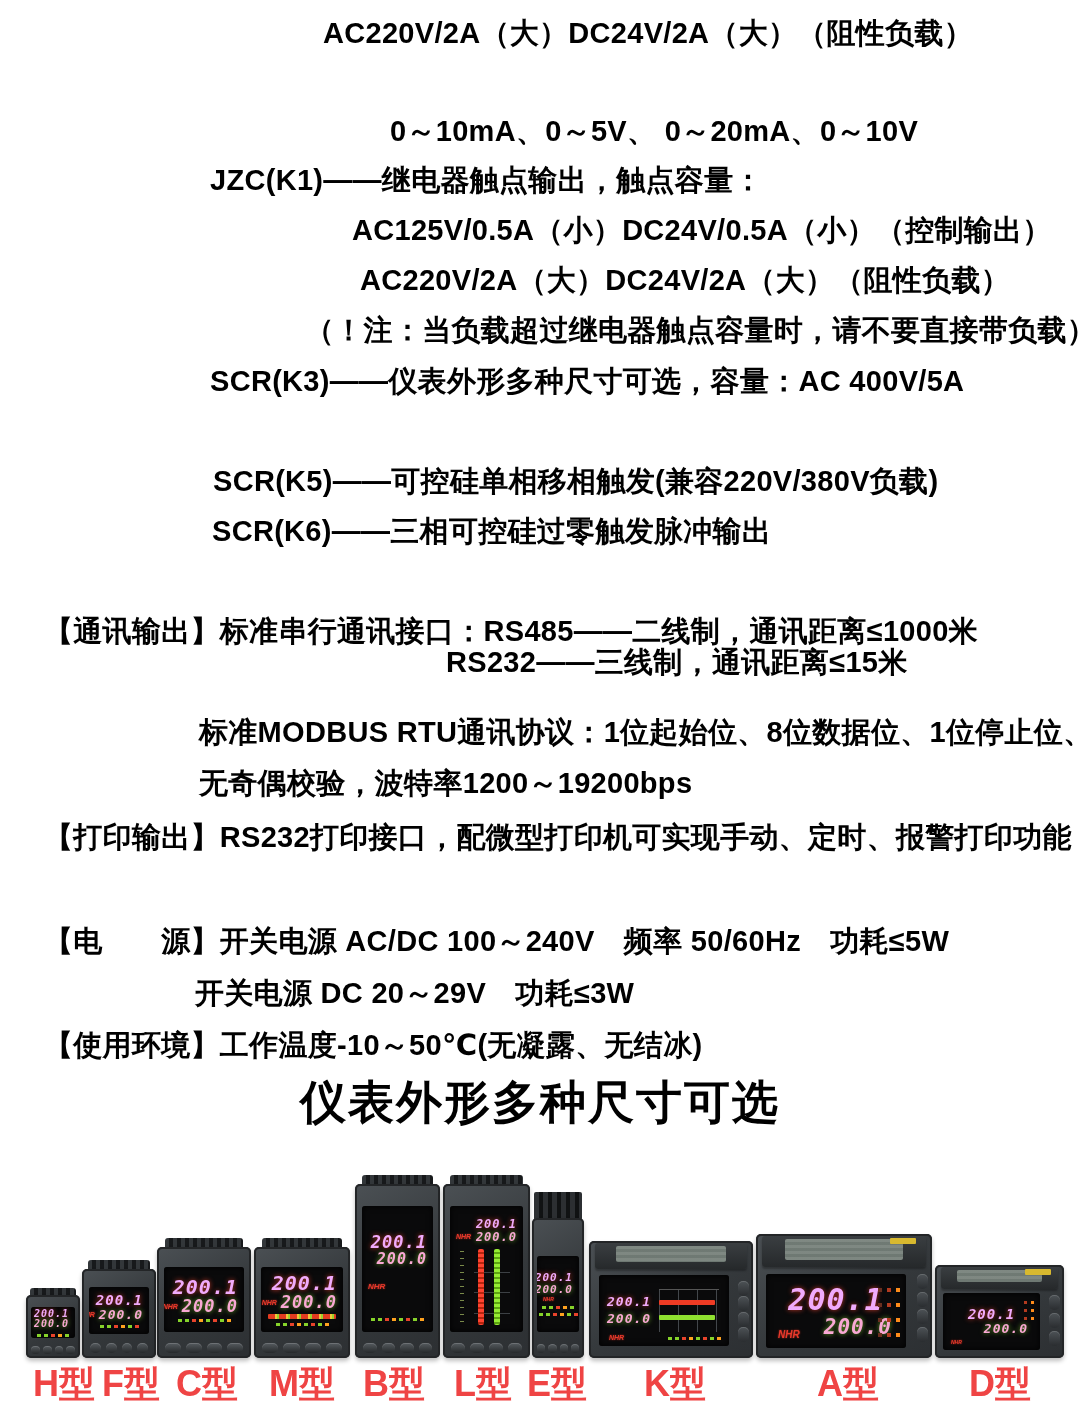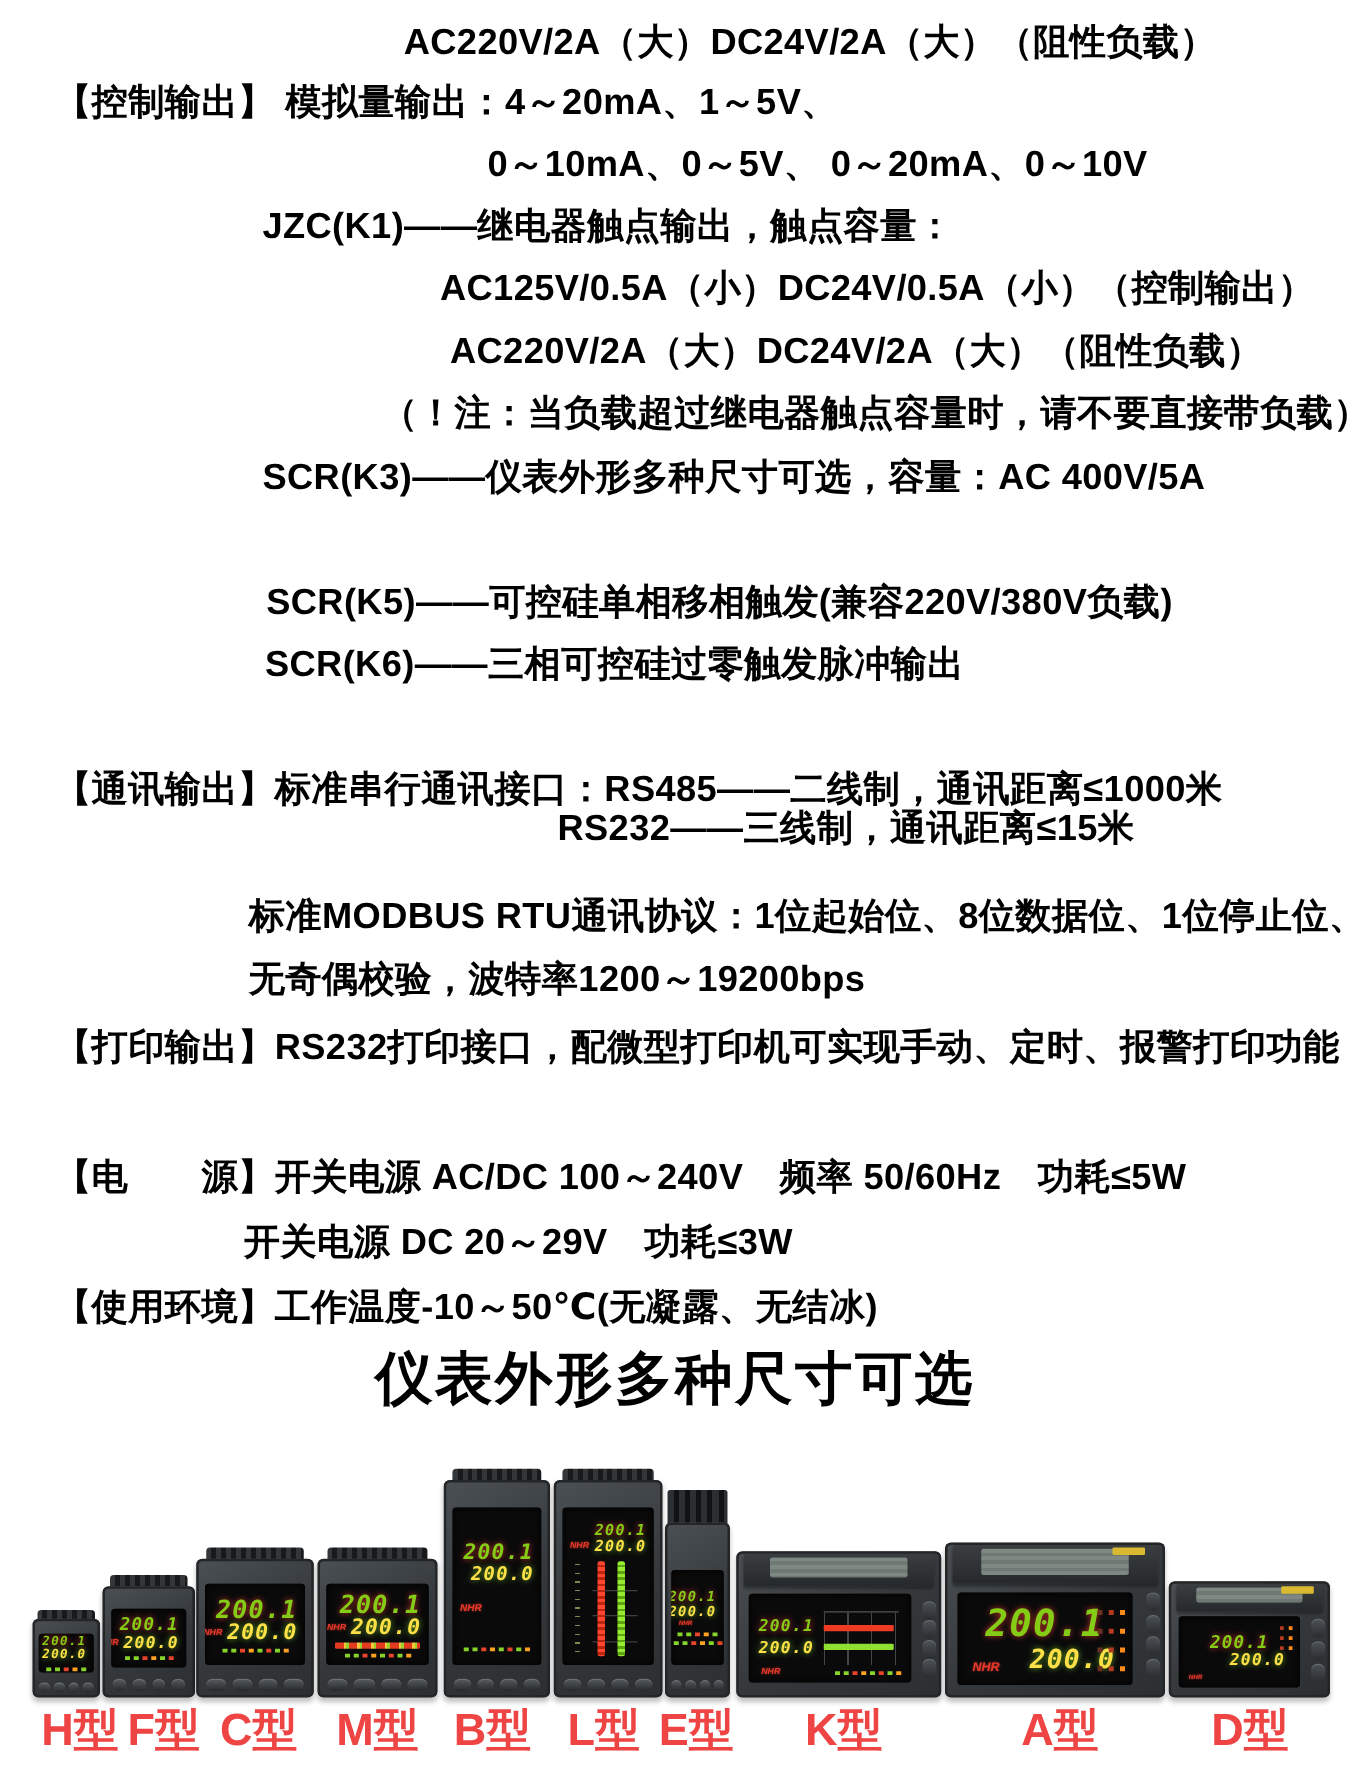--- a/index.html
+++ b/index.html
@@ -16,22 +16,22 @@
   .cap{position:absolute;top:0;left:8%;right:8%;height:14px;border-radius:3px 3px 0 0;
        background:repeating-linear-gradient(90deg,#33373a 0 4px,#17191b 4px 8px);}
   .bezel{position:absolute;left:0;right:0;top:9px;bottom:0;border-radius:5px;
          background:linear-gradient(150deg,#4b5054,#34383b 55%,#2c2f32);
          box-shadow:inset 0 0 0 2px #232527, 0 3px 4px rgba(0,0,0,.25);}
   .screen{position:absolute;left:7px;right:7px;top:20px;bottom:26px;background:#0a0a0b;
           border-radius:3px;box-shadow:inset 0 0 6px #000;display:flex;flex-direction:column;
           justify-content:center;align-items:flex-end;padding:3px 6px;overflow:hidden;}
   .seg{font-family:"DejaVu Sans Mono","Liberation Mono",monospace;font-weight:bold;font-style:italic;
        letter-spacing:1px;line-height:1.05;}
-  .pv{color:#84cc16;text-shadow:0 0 5px rgba(255,70,50,.75);}
-  .sv{color:#fde047;text-shadow:0 0 5px rgba(140,230,46,.7);}
+  .pv{color:#f0abfc;text-shadow:0 0 5px rgba(255,70,50,.75);}
+  .sv{color:#f9a8d4;text-shadow:0 0 5px rgba(140,230,46,.7);}
   .svrow{display:flex;align-items:center;gap:4px;width:100%;justify-content:flex-end;}
   .logo{font-size:7px;font-weight:900;font-style:italic;color:#e8392b;letter-spacing:0;margin-right:auto;
         text-shadow:0 0 2px rgba(232,57,43,.8);}
   .dots{display:flex;gap:3px;margin-top:4px;align-self:center;}
   .dots i{display:block;width:4px;height:3px;background:#86d32a;}
   .dots i:nth-child(3n){background:#e8432b;}
   .dots i:nth-child(4n){background:#ffa21f;}
   .btns{position:absolute;left:8px;right:8px;bottom:5px;height:10px;display:flex;gap:5px;}
   .btns i{display:block;flex:1;border-radius:5px;background:linear-gradient(#565b5f,#26292b);
           box-shadow:inset 0 1px 0 rgba(255,255,255,.15);}
@@ -97,21 +97,20 @@
 
   .mlabel{position:absolute;transform:translateX(-50%);top:1360px;font-size:36px;font-weight:600;
           white-space:nowrap;color:#ef4444;}
 </style>
 </head>
 <body>
 
 <div id="page">
 
   <div class="line" style="left:323px;top:14px">AC220V/2A（大）DC24V/2A（大）（阻性负载）</div>
-  <div class="line" style="left:44px;top:62px">【控制输出】 模拟量输出：4～20mA、1～5V、</div>
   <div class="line" style="left:390px;top:112px">0～10mA、0～5V、 0～20mA、0～10V</div>
   <div class="line" style="left:210px;top:161px">JZC(K1)——继电器触点输出，触点容量：</div>
   <div class="line" style="left:352px;top:211px">AC125V/0.5A（小）DC24V/0.5A（小）（控制输出）</div>
   <div class="line" style="left:360px;top:261px">AC220V/2A（大）DC24V/2A（大）（阻性负载）</div>
   <div class="line" style="left:305px;top:311px">（！注：当负载超过继电器触点容量时，请不要直接带负载）</div>
   <div class="line" style="left:210px;top:362px">SCR(K3)——仪表外形多种尺寸可选，容量：AC 400V/5A</div>
   <div class="line" style="left:213px;top:462px">SCR(K5)——可控硅单相移相触发(兼容220V/380V负载)</div>
   <div class="line" style="left:212px;top:512px">SCR(K6)——三相可控硅过零触发脉冲输出</div>
   <div class="line" style="left:44px;top:612px">【通讯输出】标准串行通讯接口：RS485——二线制，通讯距离≤1000米</div>
   <div class="line" style="left:446px;top:643px">RS232——三线制，通讯距离≤15米</div>

